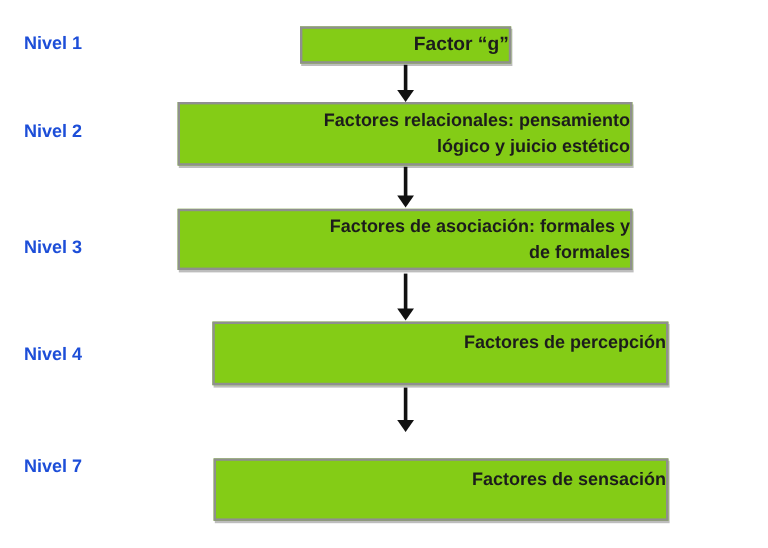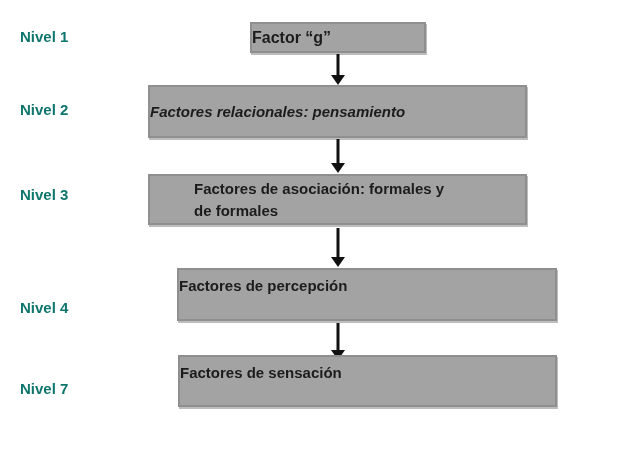--- a/index.html
+++ b/index.html
@@ -14,53 +14,53 @@
     background: #ffffff;
     font-family: "Liberation Sans", sans-serif;
     overflow: hidden;
   }
   .level-label {
     position: absolute;
     left: 20px;
     width: 90px;
     font-size: 15px;
     font-weight: bold;
-    color: #0f766e;
+    color: #1d4ed8;
     white-space: nowrap;
   }
   .box {
     position: absolute;
     box-sizing: border-box;
-    background: #a3a3a3;
+    background: #84cc16;
     border: 2px solid #8f8f8f;
     box-shadow: 1px 2px 0 #bdbdbd;
     color: #1c1c1c;
     font-weight: bold;
     font-size: 15px;
     text-align: center;
     display: flex;
     flex-direction: column;
-    align-items: flex-start;
+    align-items: flex-end;
     justify-content: center;
     line-height: 22px;
   }
   .box .line { display: block; }
   .box.top-align {
     justify-content: flex-start;
     padding-top: 5px;
     margin-left: 29px;
   }
   .box-1 {
     left: 250px; top: 22px; width: 176px; height: 31px;
     font-size: 16px;
   }
-  .box-2 { left: 148px; top: 85px;  width: 379px; height: 53px; font-style: italic; }
+  .box-2 { left: 148px; top: 85px;  width: 379px; height: 53px; }
   .box-3 { left: 148px; top: 174px; width: 379px; height: 51px; padding-left: 44px; }
   .box-4 { left: 148px; top: 268px; width: 380px; height: 53px; }
-  .box-5 { left: 149px; top: 355px; width: 379px; height: 52px; }
+  .box-5 { left: 149px; top: 382px; width: 379px; height: 52px; }
 
   .arrow {
     position: absolute;
     left: 331px;
     width: 14px;
   }
   .arrow .shaft {
     position: absolute;
     left: 50%;
     transform: translateX(-50%);
@@ -80,22 +80,22 @@
     border-right: 7px solid transparent;
     border-top: 10px solid #111111;
   }
   .arrow-1 { top: 54px;  height: 31px; }
   .arrow-2 { top: 139px; height: 34px; }
   .arrow-3 { top: 228px; height: 39px; }
   .arrow-4 { top: 323px; height: 37px; }
 
   .label-1 { top: 28px; }
   .label-2 { top: 101px; }
-  .label-3 { top: 186px; }
-  .label-4 { top: 287px; margin-top: 12px; }
+  .label-3 { top: 198px; }
+  .label-4 { top: 287px; }
   .label-5 { top: 380px; }
 </style>
 </head>
 <body>
 
 <div class="canvas">
 
   <div class="level-label label-1">Nivel 1</div>
   <div class="level-label label-2">Nivel 2</div>
   <div class="level-label label-3">Nivel 3</div>
@@ -106,20 +106,21 @@
     <span class="line">Factor “g”</span>
   </div>
 
   <div class="arrow arrow-1">
     <span class="shaft"></span>
     <span class="head"></span>
   </div>
 
   <div class="box box-2">
     <span class="line">Factores relacionales: pensamiento</span>
+    <span class="line">lógico y juicio estético</span>
   </div>
 
   <div class="arrow arrow-2">
     <span class="shaft"></span>
     <span class="head"></span>
   </div>
 
   <div class="box box-3">
     <span class="line">Factores de asociación: formales y</span>
     <span class="line">de formales</span>

